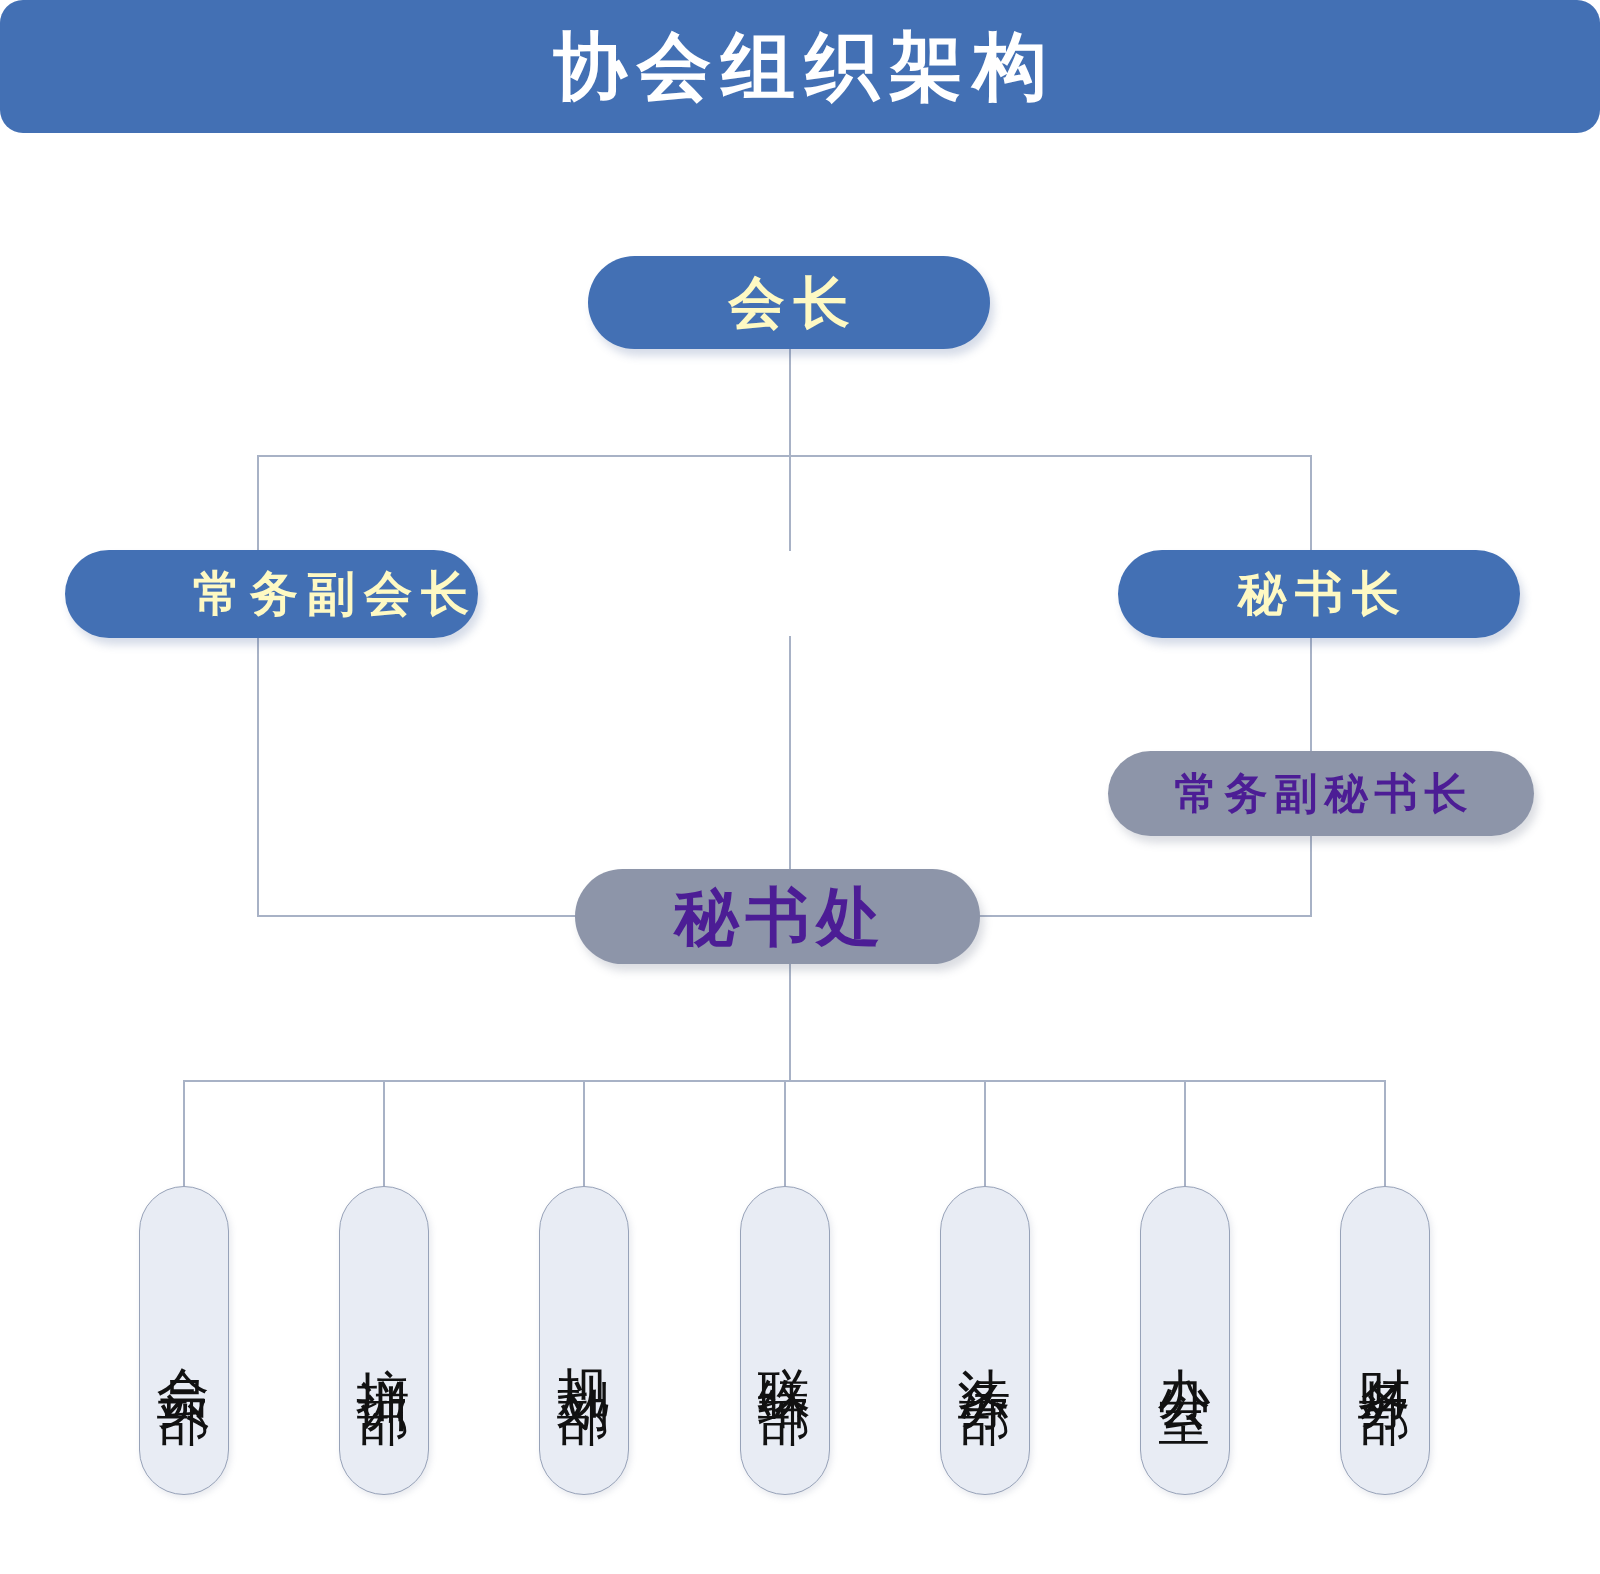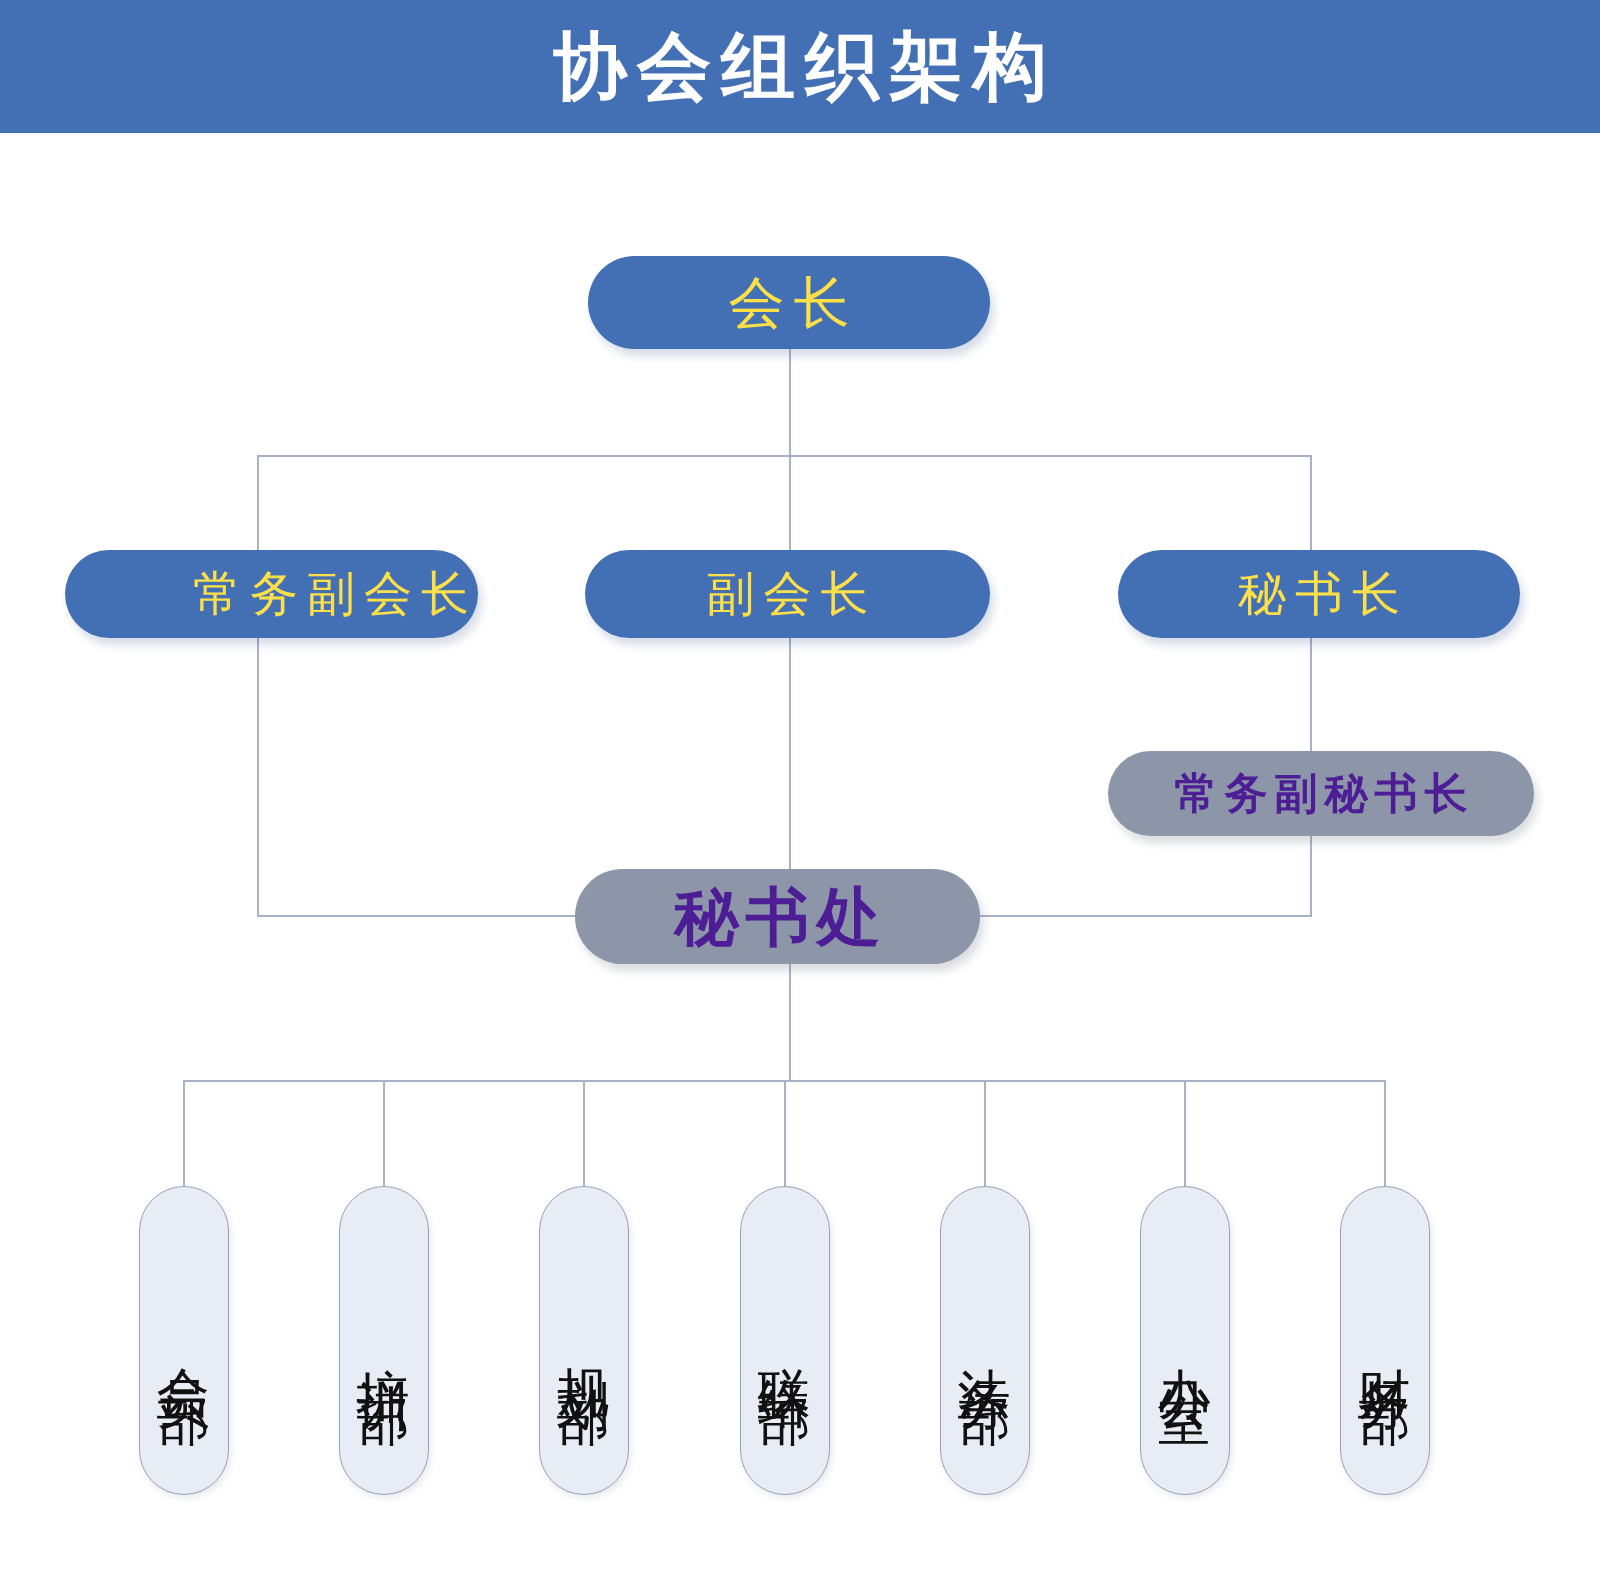--- a/index.html
+++ b/index.html
@@ -19,20 +19,21 @@
   }
 
   
   .header-band {
     position: absolute;
     left: 0;
     top: 0;
     width: 1600px;
     height: 133px;
     background: #4370b4;
+    border-radius: 23px;
   }
   .header-title {
     position: absolute;
     left: 0;
     top: 0;
     width: 1600px;
     height: 133px;
     display: flex;
     align-items: center;
     justify-content: center;
@@ -70,22 +71,22 @@
     position: absolute;
     display: flex;
     align-items: center;
     justify-content: center;
     box-sizing: border-box;
     line-height: 1;
     white-space: nowrap;
   }
   .node-primary {
     background: #4370b4;
-    color: #fde047;
-    font-weight: normal;
+    color: #fef9c3;
+    font-weight: bold;
     border-radius: 999px;
     box-shadow: 4px 7px 9px rgba(70, 95, 150, 0.22);
     letter-spacing: 9px;
     text-indent: 9px;
   }
   .node-secondary {
     background: #8d95a9;
     color: #4c1d95;
     font-weight: bold;
     border-radius: 999px;
@@ -154,23 +155,20 @@
   </div>
 
   <div class="node node-primary" style="left:588px; top:256px; width:402px; height:93px; font-size:56px;">
     <span>会长</span>
   </div>
 
   <div class="node node-primary" style="left:65px; top:550px; width:413px; height:88px; font-size:48px;justify-content:flex-end;">
     <span>常务副会长</span>
   </div>
 
-  <div class="node node-primary" style="left:585px; top:550px; width:405px; height:88px; font-size:48px;">
-    <span>副会长</span>
-  </div>
 
   <div class="node node-primary" style="left:1118px; top:550px; width:402px; height:88px; font-size:48px;">
     <span>秘书长</span>
   </div>
 
   <div class="node node-secondary" style="left:1108px; top:751px; width:426px; height:85px; font-size:43px;">
     <span>常务副秘书长</span>
   </div>
 
   <div class="node node-secondary" style="left:575px; top:869px; width:405px; height:95px; font-size:64px;">

